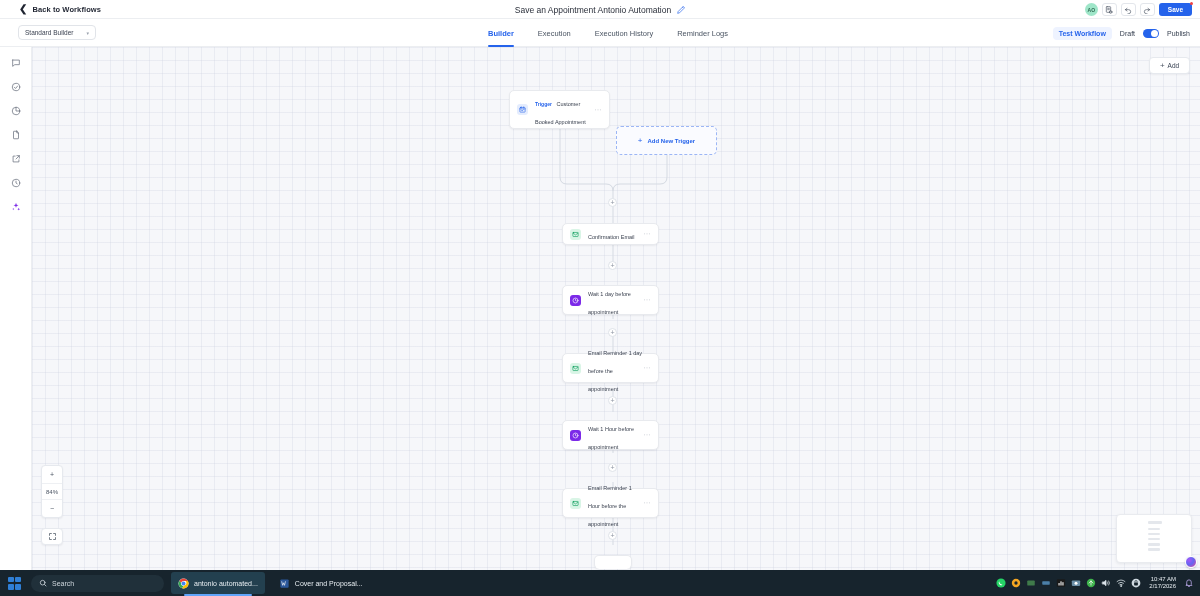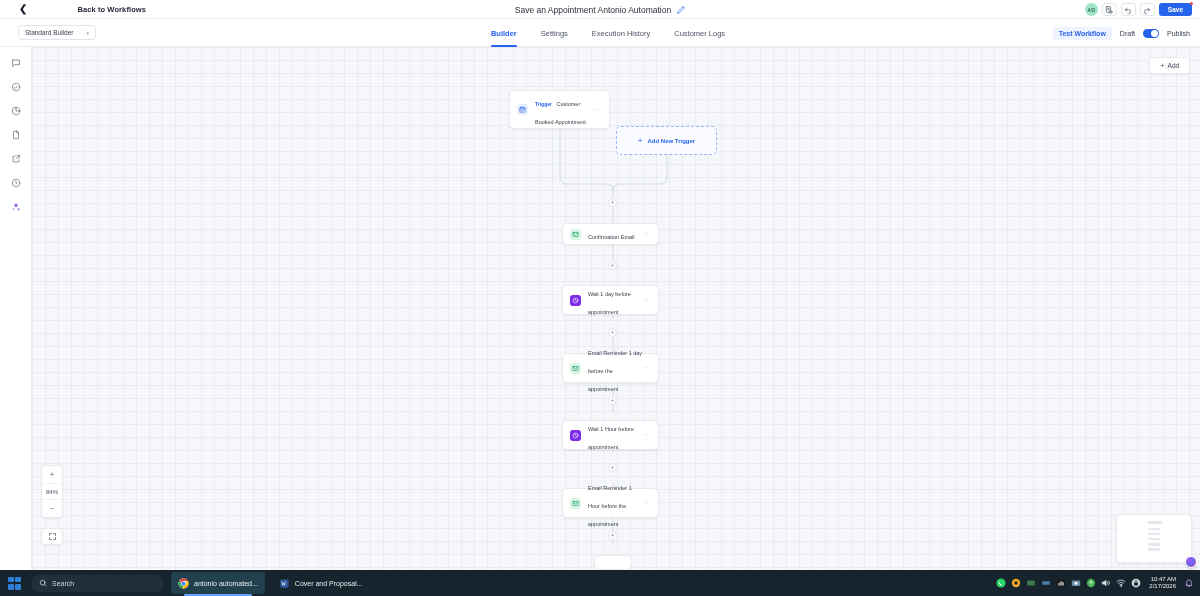--- a/index.html
+++ b/index.html
@@ -15,21 +15,21 @@
   .topbar {
     position: absolute; top: 0; left: 0; width: 1200px; height: 19px;
     background: #fff; display: flex; align-items: center;
     border-bottom: 1px solid #eceef1;
   }
   .back-btn {
     display: flex; align-items: center; gap: 5px;
     margin-left: 19px; cursor: pointer;
   }
   .back-btn .chev { font-size: 10px; color: #1f2431; line-height: 1; font-weight: 700; }
-  .back-btn .lbl { font-size: 7.5px; color: #1f2431; font-weight: 600; letter-spacing: .1px; margin-left: 45px; }
+  .back-btn .lbl { font-size: 7.5px; color: #1f2431; font-weight: 600; letter-spacing: .1px; }
 
   .doc-title-wrap {
     position: absolute; left: 0; right: 0; top: 0; height: 19px;
     display: flex; align-items: center; justify-content: center; gap: 6px;
     pointer-events: none;
   }
   .doc-title { font-size: 8.5px; color: #2a2f3a; pointer-events: auto; }
   .pencil-ico { width: 8px; height: 8px; pointer-events: auto; cursor: pointer; }
 
   .top-right {
@@ -304,27 +304,27 @@
     <div class="builder-select">
       <span class="txt">Standard Builder</span>
       <span class="car">▾</span>
     </div>
 
     <div class="tabs">
       <div class="tab active">
         <span>Builder</span>
       </div>
       <div class="tab">
-        <span>Settings</span>
+        <span>Execution</span>
       </div>
       <div class="tab">
         <span>Execution History</span>
       </div>
       <div class="tab">
-        <span>Customer Logs</span>
+        <span>Reminder Logs</span>
       </div>
     </div>
 
     <div class="subbar-right">
       <div class="test-wf">
         <span>Test Workflow</span>
       </div>
       <span class="draft-lbl">Draft</span>
       <div class="toggle">
         <span class="knob"></span>

